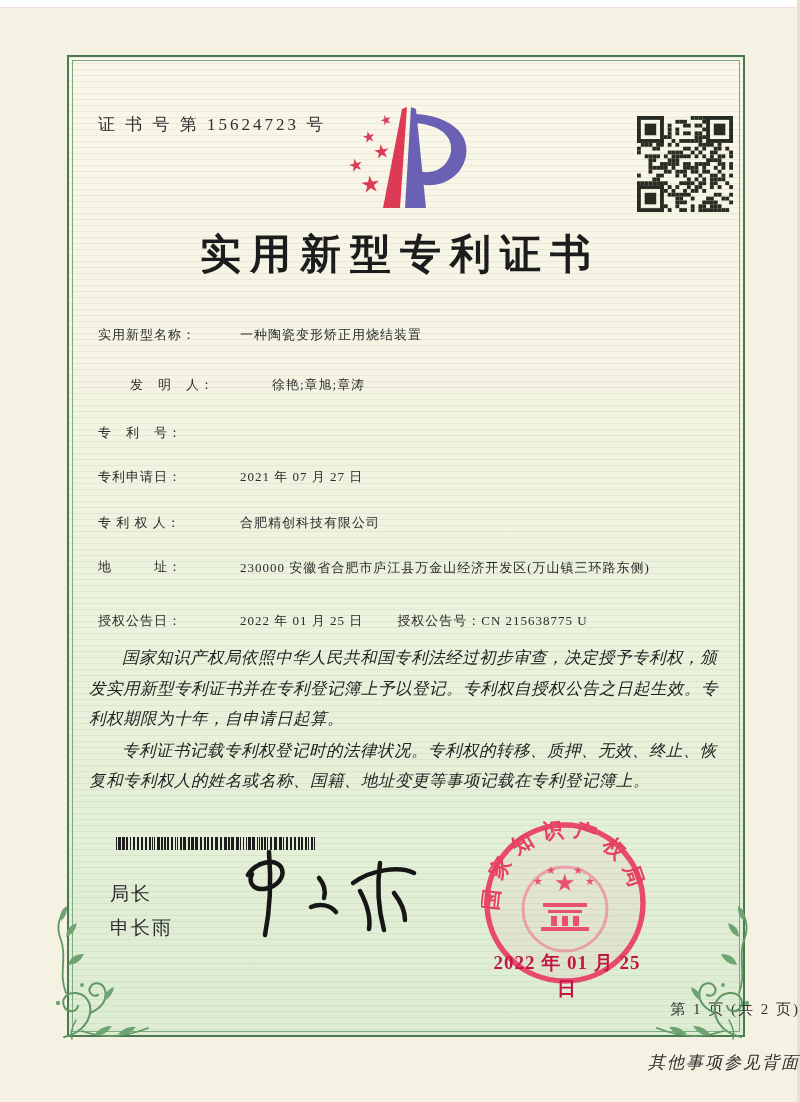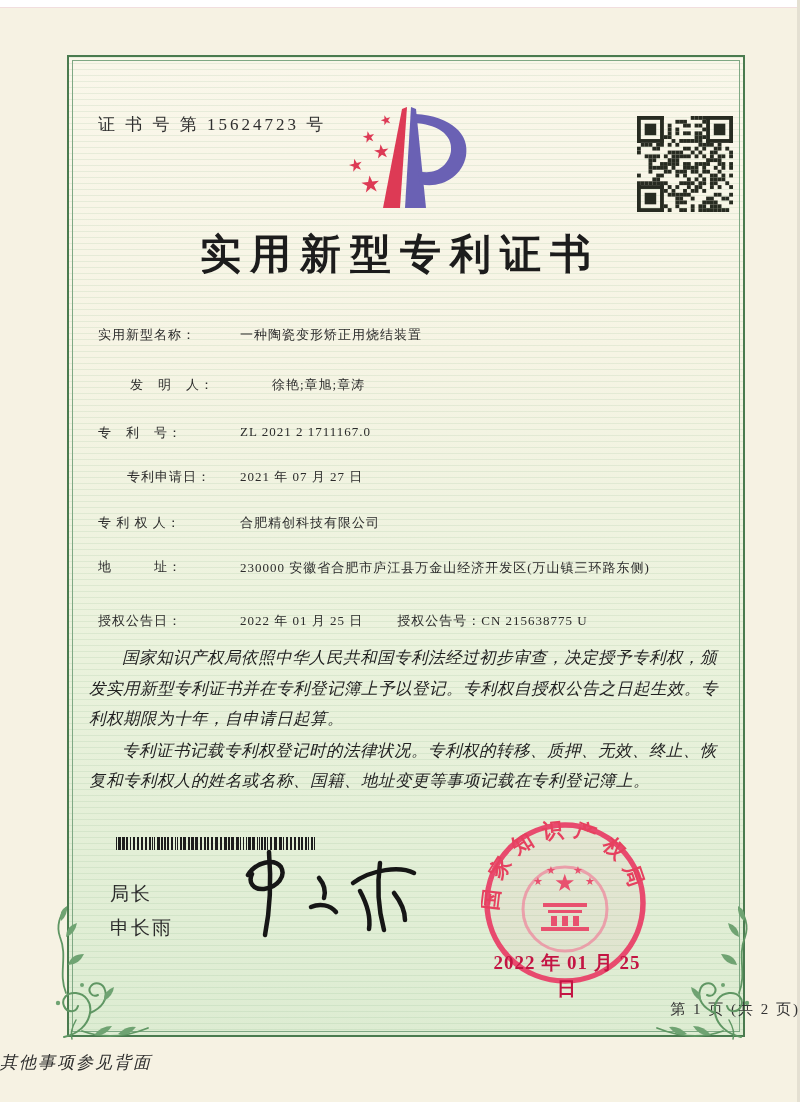--- a/index.html
+++ b/index.html
@@ -39,21 +39,21 @@
   }
 
   
   .fields{position:absolute;left:98px;top:0;width:600px;}
   .field-row{position:absolute;left:0;display:flex;font-size:13px;color:#2b2b2b;}
   .field-label{display:inline-block;width:142px;flex:0 0 142px;white-space:pre;letter-spacing:1px;}
   .field-value{letter-spacing:1px;}
   .row-name{top:326px;}
   .row-inventor{top:376px;margin-left:32px;}
   .row-patno{top:424px;}
-  .row-appdate{top:468px;text-align:center;}
+  .row-appdate{top:468px;}
   .row-patentee{top:514px;}
   .row-address{top:558px;}
   .row-address .field-value{width:452px;line-height:1.55;}
   .row-grant{top:612px;width:620px;align-items:center;}
   .row-grant .grant-no-label{margin-left:34px;white-space:pre;letter-spacing:1px;}
 
   
   .paragraphs{
     position:absolute;left:88px;top:642px;width:638px;
     font-style:italic;font-size:16.5px;line-height:1.85;color:#222;
@@ -68,21 +68,21 @@
 
   
   .seal{position:absolute;left:481px;top:819px;z-index:4;}
   .seal-date{
     position:absolute;left:487px;top:950px;width:160px;z-index:7;
     text-align:center;font-size:19px;font-weight:600;color:#c31543;letter-spacing:1px;
   }
 
   
   .page-info{position:absolute;left:0;top:1000px;width:800px;text-align:right;font-size:15px;letter-spacing:2px;color:#333;}
-  .back-note{position:absolute;left:0;top:1051px;width:800px;text-align:left;font-size:17px;font-style:italic;letter-spacing:2px;color:#2e2e2e;}
+  .back-note{position:absolute;left:0;top:1051px;width:800px;text-align:right;font-size:17px;font-style:italic;letter-spacing:2px;color:#2e2e2e;}
 </style>
 </head>
 <body>
 
 <div class="scan-top-strip"></div>
 <div class="scan-right-edge"></div>
 
 <div class="frame">
   <div class="frame-inner"></div>
 </div>
@@ -402,21 +402,20 @@
   <div class="field-row row-name">
     <span class="field-label">实用新型名称：</span>
     <span class="field-value">一种陶瓷变形矫正用烧结装置</span>
   </div>
   <div class="field-row row-inventor">
     <span class="field-label">发　明　人：</span>
     <span class="field-value">徐艳;章旭;章涛</span>
   </div>
   <div class="field-row row-patno">
     <span class="field-label">专　利　号：</span>
-    <span class="field-value">ZL 2021 2 1711167.0</span>
   </div>
   <div class="field-row row-appdate">
     <span class="field-label">专利申请日：</span>
     <span class="field-value">2021 年 07 月 27 日</span>
   </div>
   <div class="field-row row-patentee">
     <span class="field-label">专 利 权 人：</span>
     <span class="field-value">合肥精创科技有限公司</span>
   </div>
   <div class="field-row row-address">

